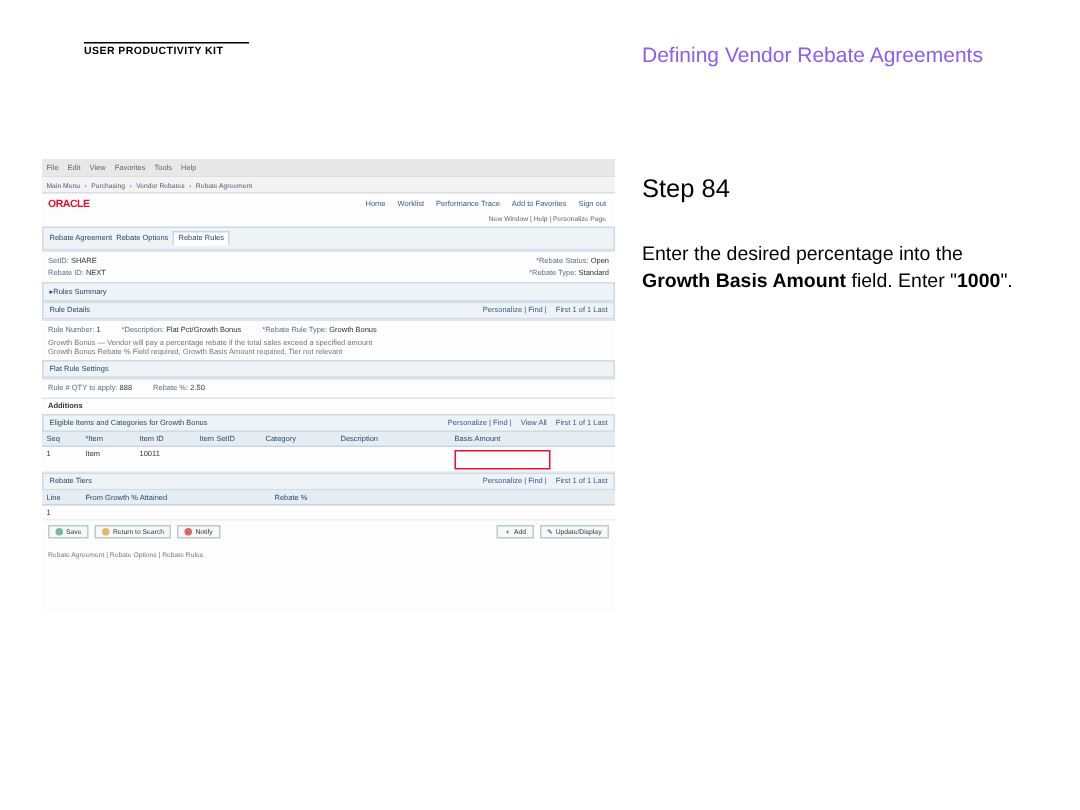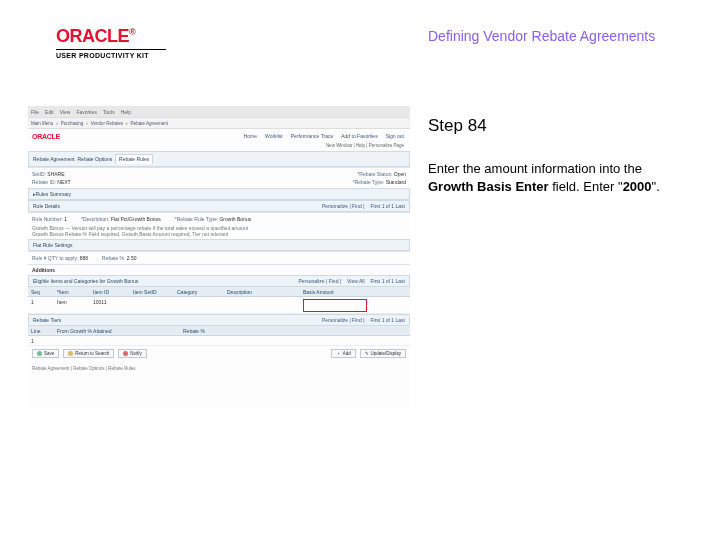--- a/index.html
+++ b/index.html
@@ -35,33 +35,30 @@
 .dot{width:5px;height:5px;border-radius:50%;display:inline-block}
 .dg{background:#7b9}
 .dy{background:#db6}
 .dr{background:#d66}
 .ss-footnote{font-size:4.5px;color:#777;padding:5px 4px}
 </style>
 </head>
 <body>
 
 <div class="logo-area">
-  <div class="oracle">
-    <span>ORACLE</span><span class="oracle-reg">®</span>
-  </div>
   <div class="upk-rule"></div>
   <div class="upk">USER PRODUCTIVITY KIT</div>
 </div>
 
 <div class="title">Defining Vendor Rebate Agreements</div>
 
 <div class="step">Step 84</div>
 
 <div class="instr">
-  <span>Enter the amount information into the </span><b>Growth Basis Enter</b><span> field. Enter "</span><b>2000</b><span>".</span>
+  <span>Enter the desired percentage into the </span><b>Growth Basis Amount</b><span> field. Enter "</span><b>1000</b><span>".</span>
 </div>
 
 <div class="screenshot">
   <div class="ss-top">
     <span>File</span>
     <span>Edit</span>
     <span>View</span>
     <span>Favorites</span>
     <span>Tools</span>
     <span>Help</span>

